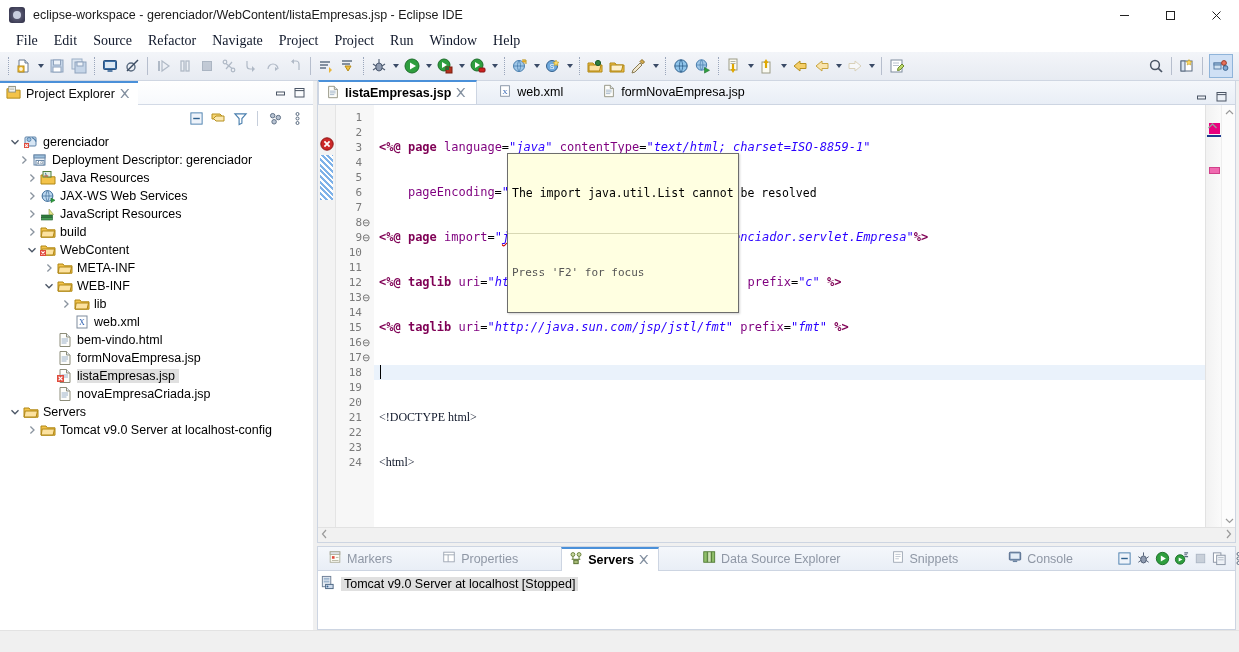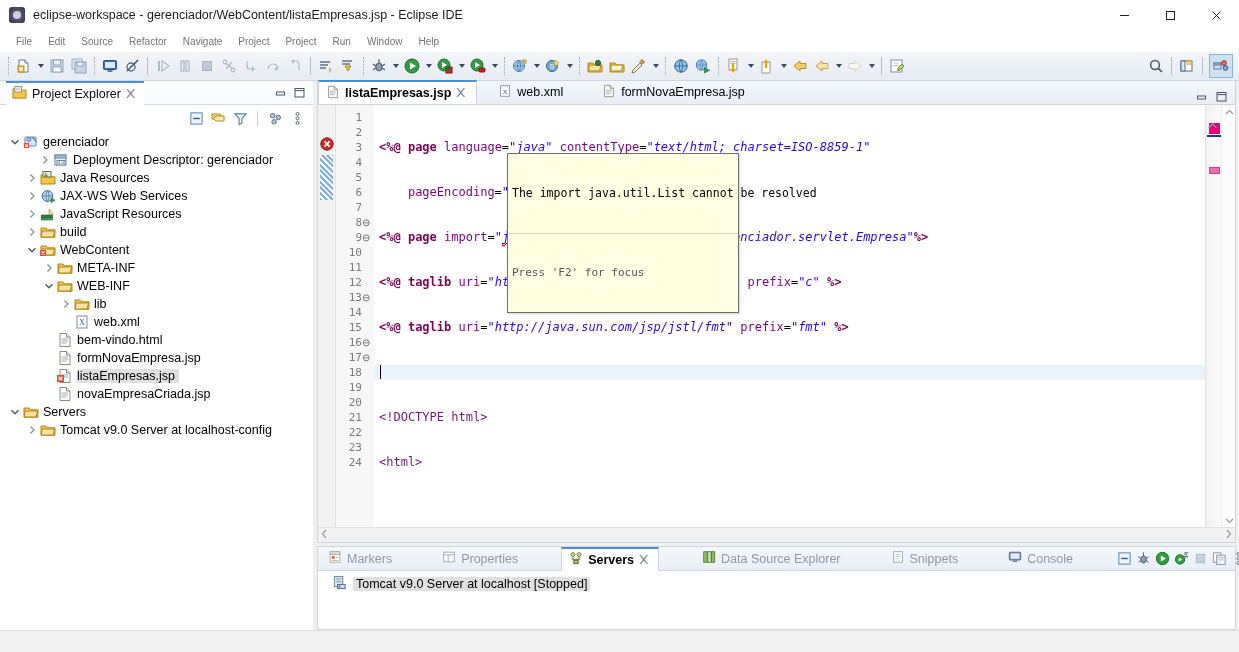--- a/index.html
+++ b/index.html
@@ -57,23 +57,24 @@
   .menubar {
     height: 22px;
     background: #ffffff;
     display: flex;
     align-items: center;
     padding-left: 8px;
     flex: 0 0 22px;
   }
   .menuitem {
     padding: 2px 8px;
-    font-size: 10px;
-    color: #737373;
+    font-size: 14px;
+    color: #0f172a;
     white-space: nowrap;
+    font-family: Liberation Serif, serif;
   }
 
   
   .toolbar {
     height: 29px;
     background: linear-gradient(#f3f5f9, #e7ebf2);
     border-bottom: 1px solid #cfd6e2;
     display: flex;
     align-items: center;
     padding: 0 4px;
@@ -134,21 +135,20 @@
     background: linear-gradient(#ffffff,#f7f9fc);
     border-bottom: 1px solid #d3dae6;
     position: relative;
   }
   .view-tab {
     display: flex; align-items: center;
     height: 24px; padding: 0 6px;
     background: #ffffff;
     border-top: 2px solid #4a90d9;
     gap: 5px;
-    margin-left: 6px;
   }
   .view-tab .label { font-size: 12.5px; color: #0a0a0a; }
   .tab-close-x {
     width: 12px; height: 12px;
     position: relative; opacity: .75;
   }
   .view-ctrls {
     margin-left: auto; display: flex; align-items: center; gap: 3px;
     padding-right: 6px;
   }
@@ -269,21 +269,21 @@
     overflow: hidden;
     padding-top: 5px;
     font-family: "DejaVu Sans Mono", monospace;
     font-size: 12px;
     line-height: 15px;
     white-space: pre;
     color: #000;
   }
   .code .ln { height: 15px; padding-left: 5px; position: relative; }
   .code .ln.current { background: #eaf2fb; }
-  .tag  { color: #701a75; }
+  .tag  { color: #0f172a; font-family: Liberation Serif, serif; }
   .attr { color: #7f007f; }
   .str  { color: #2a00ff; font-style: italic; }
   .dir  { color: #7f0055; font-weight: bold; }
   .err-underline {
     text-decoration: underline wavy #cc0000;
     text-decoration-skip-ink: none;
   }
 
   .ov-ruler {
     width: 16px; flex: 0 0 16px;
@@ -341,21 +341,21 @@
     border-top: 2px solid #4a90d9;
     border-left: 1px solid #cdd5e2;
     border-right: 1px solid #cdd5e2;
     color: #000;
     font-weight: bold;
   }
   .btab-ctrls { margin-left: auto; display: flex; align-items: center; gap: 3px; padding-right: 6px; }
   .server-list { flex: 1 1 auto; background: #fff; padding-top: 4px; }
   .server-row {
     display: flex; align-items: center; gap: 6px;
-    height: 18px; padding-left: 14px;
+    height: 18px; padding-left: 2px;
     font-size: 12.5px; color: #000;
   }
   .server-row .slabel { background: #e0e0e0; padding: 0 3px; }
 
   
   .tooltip {
     position: absolute;
     background: #ffffe1;
     border: 1px solid #6d6d6d;
     font-size: 11.5px;
@@ -790,21 +790,21 @@
                 <rect x="2" y="3" width="11" height="9" rx="1" fill="#d7e6f4" stroke="#5d82a8"></rect>
                 <circle cx="6" cy="5.5" r="2" fill="#9cc1e3" stroke="#3e6d9a" stroke-width=".7"></circle>
                 <path d="M9 3.5c2 1 3.5 2 4 4" fill="none" stroke="#4b7aa6" stroke-width="1.2"></path>
                 <rect x="1" y="9" width="5" height="5" fill="#e04b3c"></rect>
                 <path d="M2.2 10.3l2.6 2.6M4.8 10.3l-2.6 2.6" stroke="#fff" stroke-width="1.1"></path>
               </svg>
           </span>
           <span class="tlabel">gerenciador</span>
         </div>
 
-        <div class="trow" style="padding-left:38px">
+        <div class="trow" style="padding-left:17px">
           <span class="arrow">
               <svg width="10" height="10" viewBox="0 0 10 10">
                 <path d="M3.4 1.5L7 5 3.4 8.5" fill="none" stroke="#8a949f" stroke-width="1.3"></path>
               </svg>
             </span>
           <span class="ticon">
             <svg width="16" height="16" viewBox="0 0 16 16">
                 <rect x="2" y="3" width="11" height="10" fill="#e8f0f8" stroke="#6a88a8"></rect>
                 <rect x="2" y="3" width="11" height="3" fill="#9dc0dd" stroke="#6a88a8"></rect>
                 <rect x="4" y="8.5" width="8" height="4.5" fill="#fff" stroke="#6a88a8"></rect>

